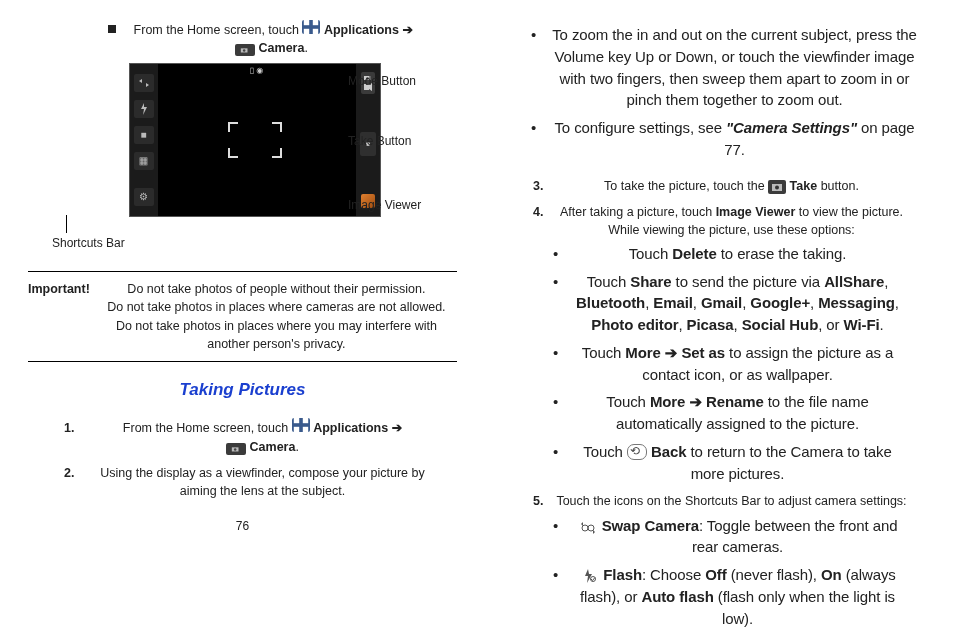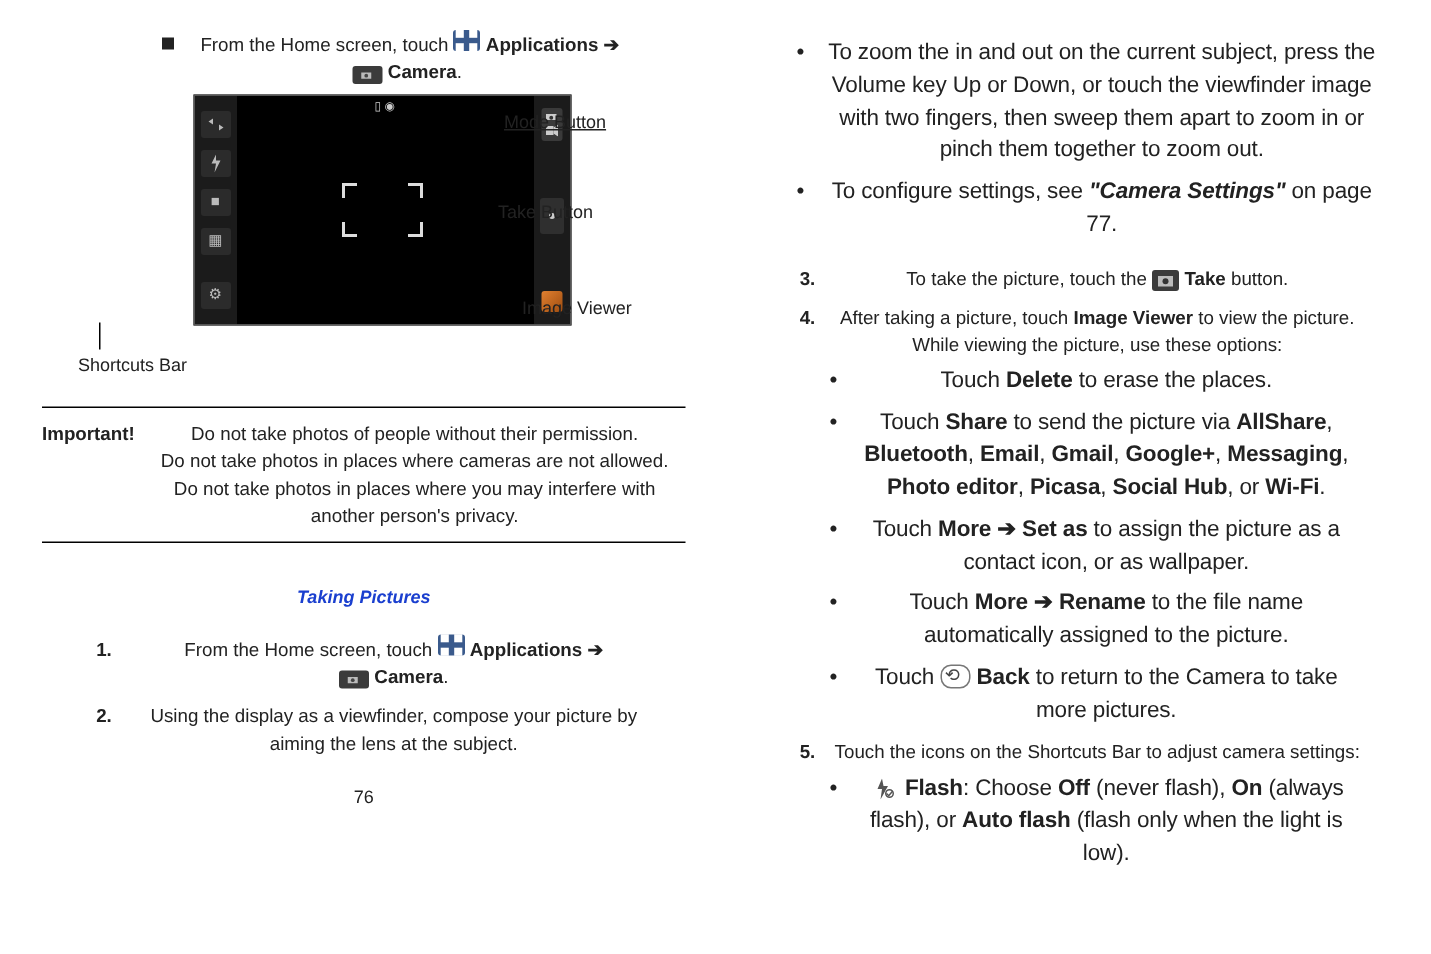--- a/index.html
+++ b/index.html
@@ -114,28 +114,28 @@
   .fig-labels {
     position:absolute;
     font-size:12px;
   }
   .fig-line {
     position:absolute; height:1px; background:#000;
   }
   .important {
     border-top:1.5px solid #000;
     border-bottom:1.5px solid #000;
-    margin: 18px 0 28px 0;
+    margin: 18px 0 16px 0;
     padding: 8px 0;
     display:flex;
   }
   .important .label { font-weight:bold; white-space:nowrap; padding-right:6px;}
   .section-title {
     color:#1a3fcf; font-style:italic; font-weight:bold; margin:10px 0 6px 0;
-    font-size:12px;
+    font-size:17px;
   }
   ol.steps { margin:16px; padding:0 0 0 34px; }
   ol.steps > li { padding-left:6px; margin-bottom:8px; }
   ol.steps > li::marker { font-weight:bold; }
   ul.sub { list-style: none; margin:4px 0 0 0; padding:0; }
   ul.sub > li { position:relative; padding-left:12px; margin-bottom:6px; font-size:15px; }
   ul.sub > li::before { content:"•"; position:absolute; left:0; }
   .condensed { font-stretch: condensed; letter-spacing:-0.1px; }
   .b{font-weight:bold;}
   .bi{font-weight:bold;font-style:italic;}
@@ -226,24 +226,24 @@
           <div class="btn take">
               <svg width="10" height="10" viewBox="0 0 10 10">
                 <circle cx="5" cy="5" r="2" fill="#ccc"></circle>
               </svg>
             </div>
           <div class="btn viewer"></div>
         </div>
       </div>
       
       <div class="fig-line" style="top:16px;left:250px;width:42px;"></div>
-      <div class="fig-labels" style="top:10px;left:284px;text-decoration:underline;">Mode Button</div>
+      <div class="fig-labels" style="top:10px;left:296px;">Mode Button</div>
 
       <div class="fig-line" style="top:76px;left:250px;width:42px;"></div>
-      <div class="fig-labels" style="top:70px;left:280px;">Take Button</div>
+      <div class="fig-labels" style="top:70px;left:296px;">Take Button</div>
 
       <div class="fig-line" style="top:140px;left:250px;width:42px;"></div>
       <div class="fig-labels" style="top:134px;left:296px;">Image Viewer</div>
 
       <div style="position:absolute;top:152px;left:14px;width:1px;height:18px;background:#000;"></div>
       <div class="fig-labels" style="top:172px;left:0;">Shortcuts Bar</div>
     </div>
 
     <div class="important">
       <div class="label">Important!</div>
@@ -300,32 +300,42 @@
           <svg viewBox="0 0 12 10" width="12" height="10">
               <rect x="1" y="2" width="10" height="7" fill="#bbb"></rect>
               <circle cx="6" cy="5.5" r="2" fill="#333"></circle>
             </svg>
         </span>
         <span class="b">Take</span><span> button.</span>
       </li>
       <li>
         <span>After taking a picture, touch </span><span class="b">Image Viewer</span><span> to view the picture. While viewing the picture, use these options:</span>
         <ul class="sub condensed">
-          <li><span>Touch </span><span class="b">Delete</span><span> to erase the places.</span></li>
+          <li><span>Touch </span><span class="b">Delete</span><span> to erase the taking.</span></li>
           <li>
             <span>Touch </span><span class="b">Share</span><span> to send the picture via </span><span class="b">AllShare</span><span>, </span><span class="b">Bluetooth</span><span>, </span><span class="b">Email</span><span>, </span><span class="b">Gmail</span><span>, </span><span class="b">Google+</span><span>, </span><span class="b">Messaging</span><span>, </span><span class="b">Photo editor</span><span>, </span><span class="b">Picasa</span><span>, </span><span class="b">Social Hub</span><span>, or </span><span class="b">Wi-Fi</span><span>.</span>
           </li>
           <li><span>Touch </span><span class="b">More</span><span class="arrow"> ➔ </span><span class="b">Set as</span><span> to assign the picture as a contact icon, or as wallpaper.</span></li>
           <li><span>Touch </span><span class="b">More</span><span class="arrow"> ➔ </span><span class="b">Rename</span><span> to the file name automatically assigned to the picture.</span></li>
           <li><span>Touch </span> <span class="back-icon"></span> <span class="b">Back</span><span> to return to the Camera to take more pictures.</span></li>
         </ul>
       </li>
       <li>
         <span>Touch the icons on the Shortcuts Bar to adjust camera settings:</span>
         <ul class="sub condensed">
+          <li>
+            <span class="swap-icon">
+              <svg width="18" height="12" viewBox="0 0 18 12">
+                  <circle cx="6" cy="6" r="3" fill="none" stroke="#555" stroke-width="1"></circle>
+                  <circle cx="12" cy="6" r="3" fill="none" stroke="#555" stroke-width="1"></circle>
+                  <path d="M2 2 L4 0 L4 4 Z M16 10 L14 12 L14 8 Z" fill="#555"></path>
+                </svg>
+            </span>
+            <span class="b">Swap Camera</span><span>: Toggle between the front and rear cameras.</span>
+          </li>
           <li>
             <span class="flash-icon">
               <svg width="16" height="14" viewBox="0 0 16 14">
                   <path d="M7 0 L4 7 H7 L6 14 L11 5 H8 Z" fill="#555"></path>
                   <circle cx="12" cy="10" r="2.5" fill="none" stroke="#555"></circle>
                   <path d="M10 10 L11.5 11.5 L14 8.5" fill="none" stroke="#555"></path>
                 </svg>
             </span>
             <span class="b">Flash</span><span>: Choose </span><span class="b">Off</span><span> (never flash), </span><span class="b">On</span><span> (always flash), or </span><span class="b">Auto flash</span><span>  (flash only when the light is low).</span>
           </li>

